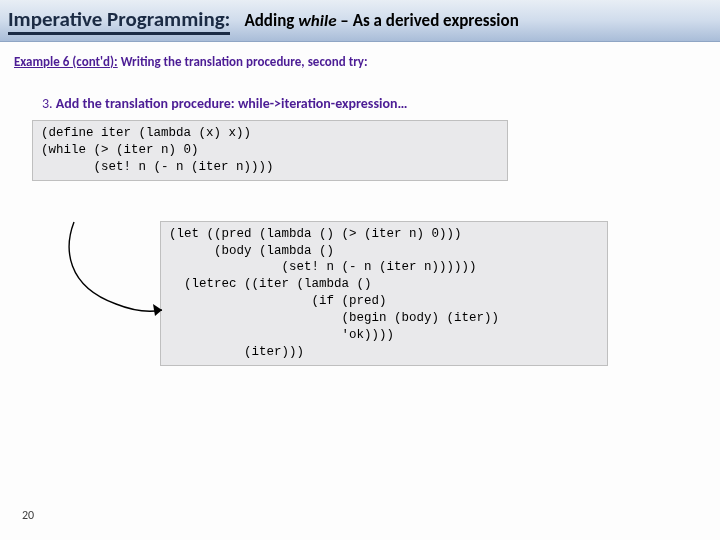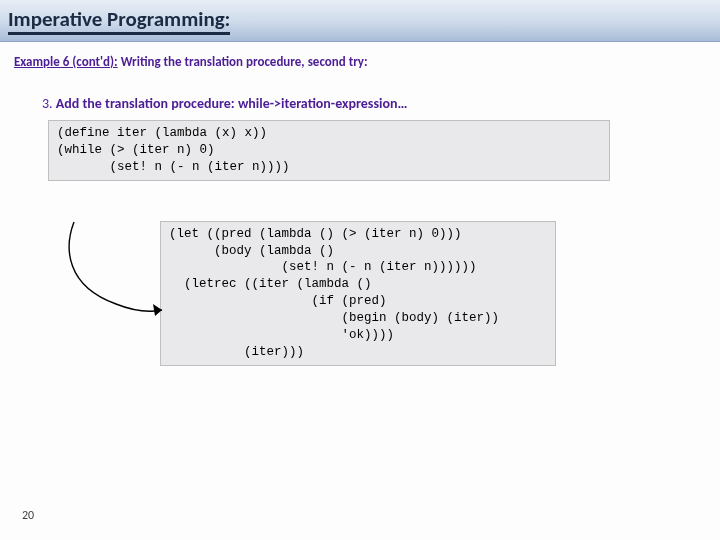--- a/index.html
+++ b/index.html
@@ -49,27 +49,27 @@
     background: #e9e9eb;
     border: 1px solid #bfbfbf;
     font-family: "Courier New", monospace;
     font-size: 12.5px;
     line-height: 1.35;
     white-space: pre;
     color: #000;
     padding: 4px 8px;
   }
   .code1 {
-    margin-left: 48px;
-    width: 562px;
+    margin-left: 32px;
+    width: 476px;
   }
   .code2 {
     margin-left: 160px;
     margin-top: 40px;
-    width: 396px;
+    width: 448px;
   }
   .arrow-wrap {
     position: absolute;
     left: 56px;
     top: 218px;
     width: 120px;
     height: 110px;
     pointer-events: none;
   }
   .page-num {
@@ -78,20 +78,23 @@
     bottom: 18px;
     font-size: 12px;
     color: #404040;
   }
 </style>
 </head>
 <body>
 
 <div class="title-bar">
   <span class="title-left">Imperative Programming:</span>
+  <span class="title-right">
+    <span>Adding </span><span class="italic">while</span><span> – As a derived expression</span>
+  </span>
 </div>
 
 <div class="subtitle">
   <b><span class="u">Example 6 (cont'd):</span><span> Writing the translation procedure, second try:</span></b>
 </div>
 
 <div class="step">
   <span>3.</span><b><span> Add the translation procedure: while-&gt;iteration-expression…</span></b>
 </div>
 

